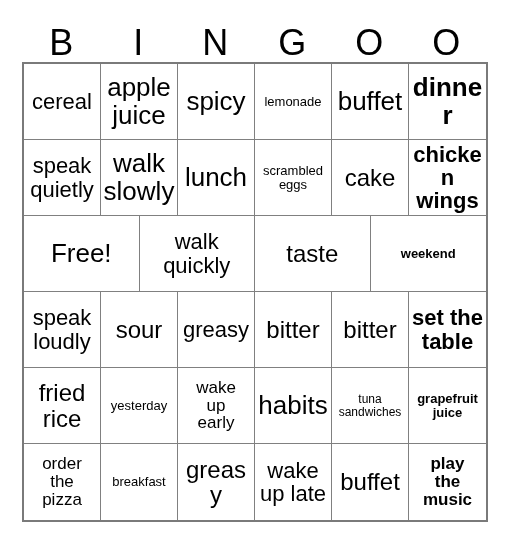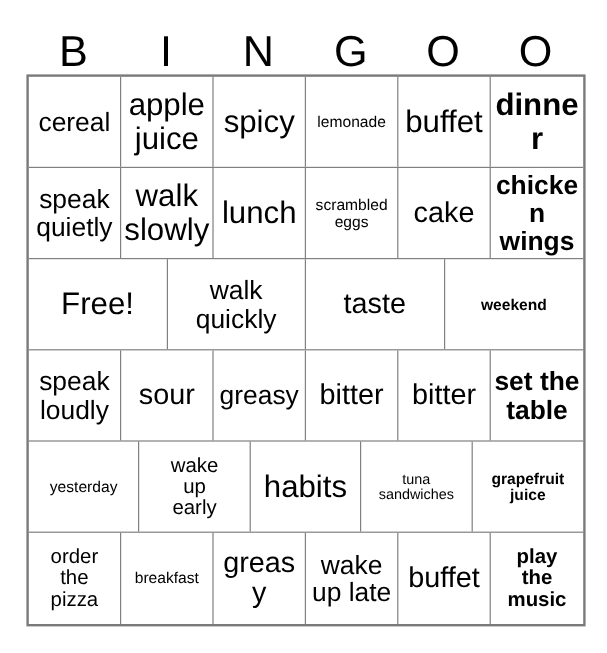--- a/index.html
+++ b/index.html
@@ -185,20 +185,23 @@
         </div>
         <div class="cell">
           <span class="cell-text fs-xl">bitter</span>
         </div>
         <div class="cell">
           <span class="cell-text fs-md">set the<br>table</span>
         </div>
       </div>
       <div class="grid-row">
         <div class="cell">
+          <span class="cell-text fs-xl">fried<br>rice</span>
+        </div>
+        <div class="cell">
           <span class="cell-text fs-xs">yesterday</span>
         </div>
         <div class="cell">
           <span class="cell-text fs-sm">wake<br>up<br>early</span>
         </div>
         <div class="cell">
           <span class="cell-text fs-lg">habits</span>
         </div>
         <div class="cell">
           <span class="cell-text fs-xxs">tuna<br>sandwiches</span>

